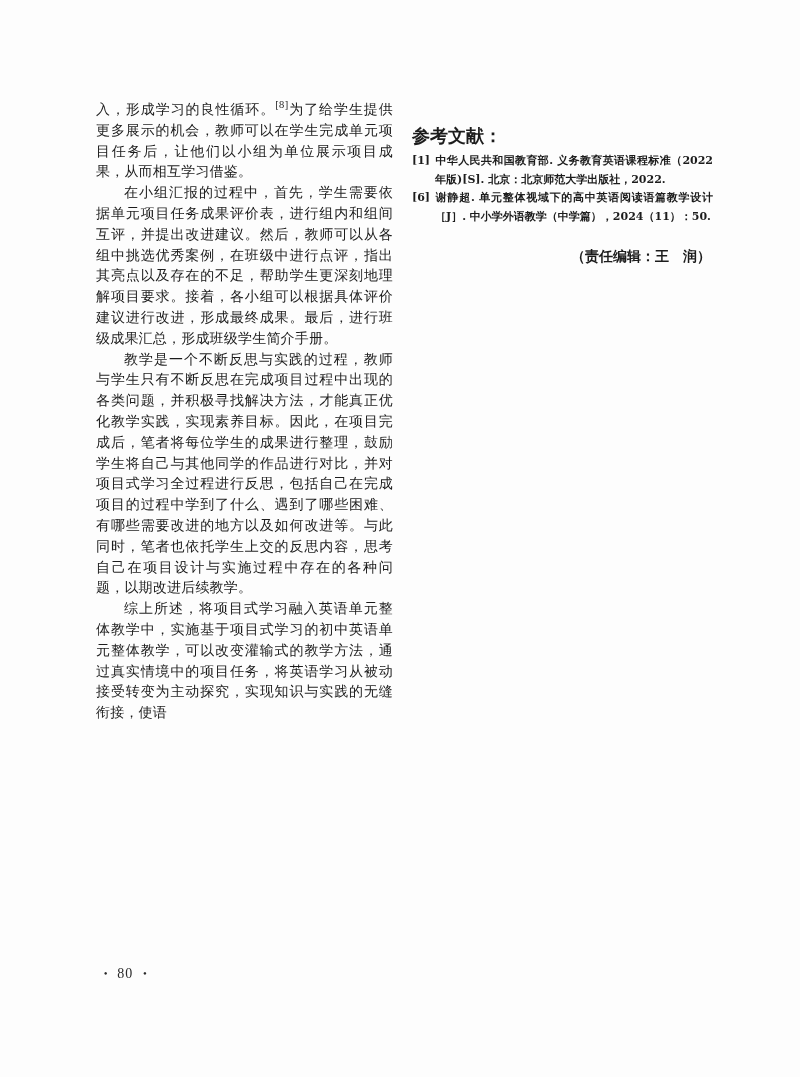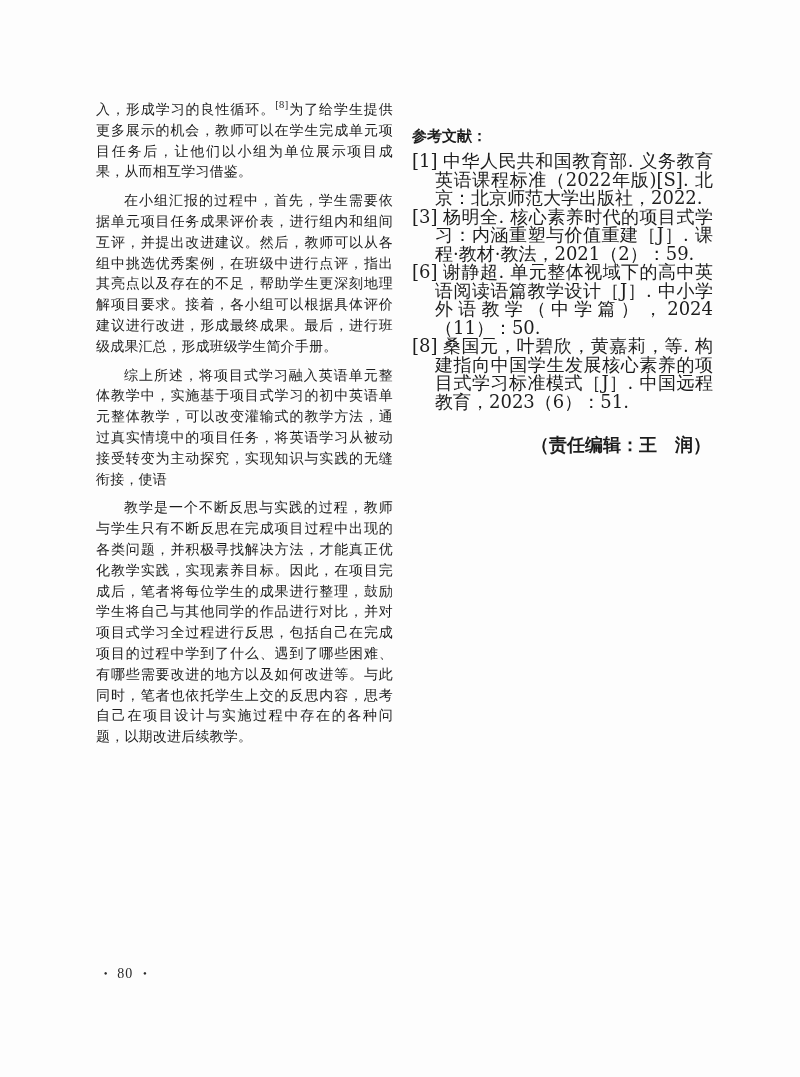--- a/index.html
+++ b/index.html
@@ -15,48 +15,49 @@
   .col-left  { left: 96px;  width: 297px; }
   .col-right { left: 412px; width: 301px; }
   p.body {
     margin: 0;
     font-size: 14px;
     line-height: 20.8px;
     text-align: justify;
     text-justify: inter-ideograph;
     letter-spacing: 0.2px;
   }
-  p.indent { text-indent: 2em; margin-top: 8px; }
+  p.indent { text-indent: 2em; }
   sup.ref-mark {
     font-size: 9px;
     vertical-align: super;
     line-height: 0;
   }
   .refs-title {
     margin: 28px 0 7px 0;
     font-family: "DejaVu Sans", sans-serif;
     font-weight: bold;
-    font-size: 15px;
+    font-size: 18px;
     line-height: 18px;
   }
   p.ref {
     margin: 0;
-    font-size: 18px;
+    font-size: 11px;
     line-height: 18.5px;
     text-align: justify;
     text-justify: inter-ideograph;
     padding-left: 23px;
     text-indent: -23px;
+    font-weight: bold;
   }
   .ref-label { margin-right: 5px; }
   p.editor {
     margin: 22px 2px 0 0;
     font-family: "DejaVu Sans", sans-serif;
     font-weight: bold;
-    font-size: 18px;
+    font-size: 14px;
     text-align: right;
   }
   .footer {
     position: absolute;
     left: 103px; top: 966px;
     font-size: 14px;
     color: #2a2a2a;
     display: flex;
     align-items: center;
   }
@@ -64,32 +65,30 @@
   .footer .num { margin: 0 9px; letter-spacing: 1px; font-family: Liberation Serif, serif; }
 </style>
 </head>
 <body>
 
 <div class="page">
 
   <div class="col col-left">
     <p class="body"><span>入，形成学习的良性循环。</span><sup class="ref-mark">[8]</sup><span>为了给学生提供更多展示的机会，教师可以在学生完成单元项目任务后，让他们以小组为单位展示项目成果，从而相互学习借鉴。</span></p>
     <p class="body indent">在小组汇报的过程中，首先，学生需要依据单元项目任务成果评价表，进行组内和组间互评，并提出改进建议。然后，教师可以从各组中挑选优秀案例，在班级中进行点评，指出其亮点以及存在的不足，帮助学生更深刻地理解项目要求。接着，各小组可以根据具体评价建议进行改进，形成最终成果。最后，进行班级成果汇总，形成班级学生简介手册。</p>
+    <p class="body indent">教学是一个不断反思与实践的过程，教师与学生只有不断反思在完成项目过程中出现的各类问题，并积极寻找解决方法，才能真正优化教学实践，实现素养目标。因此，在项目完成后，笔者将每位学生的成果进行整理，鼓励学生将自己与其他同学的作品进行对比，并对项目式学习全过程进行反思，包括自己在完成项目的过程中学到了什么、遇到了哪些困难、有哪些需要改进的地方以及如何改进等。与此同时，笔者也依托学生上交的反思内容，思考自己在项目设计与实施过程中存在的各种问题，以期改进后续教学。</p>
     <p class="body indent">综上所述，将项目式学习融入英语单元整体教学中，实施基于项目式学习的初中英语单元整体教学，可以改变灌输式的教学方法，通过真实情境中的项目任务，将英语学习从被动接受转变为主动探究，实现知识与实践的无缝衔接，使语</p>
-    <p class="body indent">教学是一个不断反思与实践的过程，教师与学生只有不断反思在完成项目过程中出现的各类问题，并积极寻找解决方法，才能真正优化教学实践，实现素养目标。因此，在项目完成后，笔者将每位学生的成果进行整理，鼓励学生将自己与其他同学的作品进行对比，并对项目式学习全过程进行反思，包括自己在完成项目的过程中学到了什么、遇到了哪些困难、有哪些需要改进的地方以及如何改进等。与此同时，笔者也依托学生上交的反思内容，思考自己在项目设计与实施过程中存在的各种问题，以期改进后续教学。</p>
   </div>
 
   <div class="col col-right">
 
     <h3 class="refs-title">参考文献：</h3>
 
     <p class="ref"><span class="ref-label">[1]</span><span>中华人民共和国教育部. 义务教育英语课程标准（2022年版)[S]. 北京：北京师范大学出版社，2022.</span></p>
-    <p class="ref"><span class="ref-label">[3]</span><span>杨明全. 核心素养时代的项目式学习：内涵重塑与价值重建［J］. 课程·教材·教法，2021（2）：59.</span></p>
     <p class="ref"><span class="ref-label">[6]</span><span>谢静超. 单元整体视域下的高中英语阅读语篇教学设计［J］. 中小学外语教学（中学篇），2024（11）：50.</span></p>
-    <p class="ref"><span class="ref-label">[8]</span><span>桑国元，叶碧欣，黄嘉莉，等. 构建指向中国学生发展核心素养的项目式学习标准模式［J］. 中国远程教育，2023（6）：51.</span></p>
 
     <p class="editor">（责任编辑：王　润）</p>
   </div>
 
   <div class="footer">
     <span class="dot">•</span>
     <span class="num">80</span>
     <span class="dot">•</span>
   </div>
 

